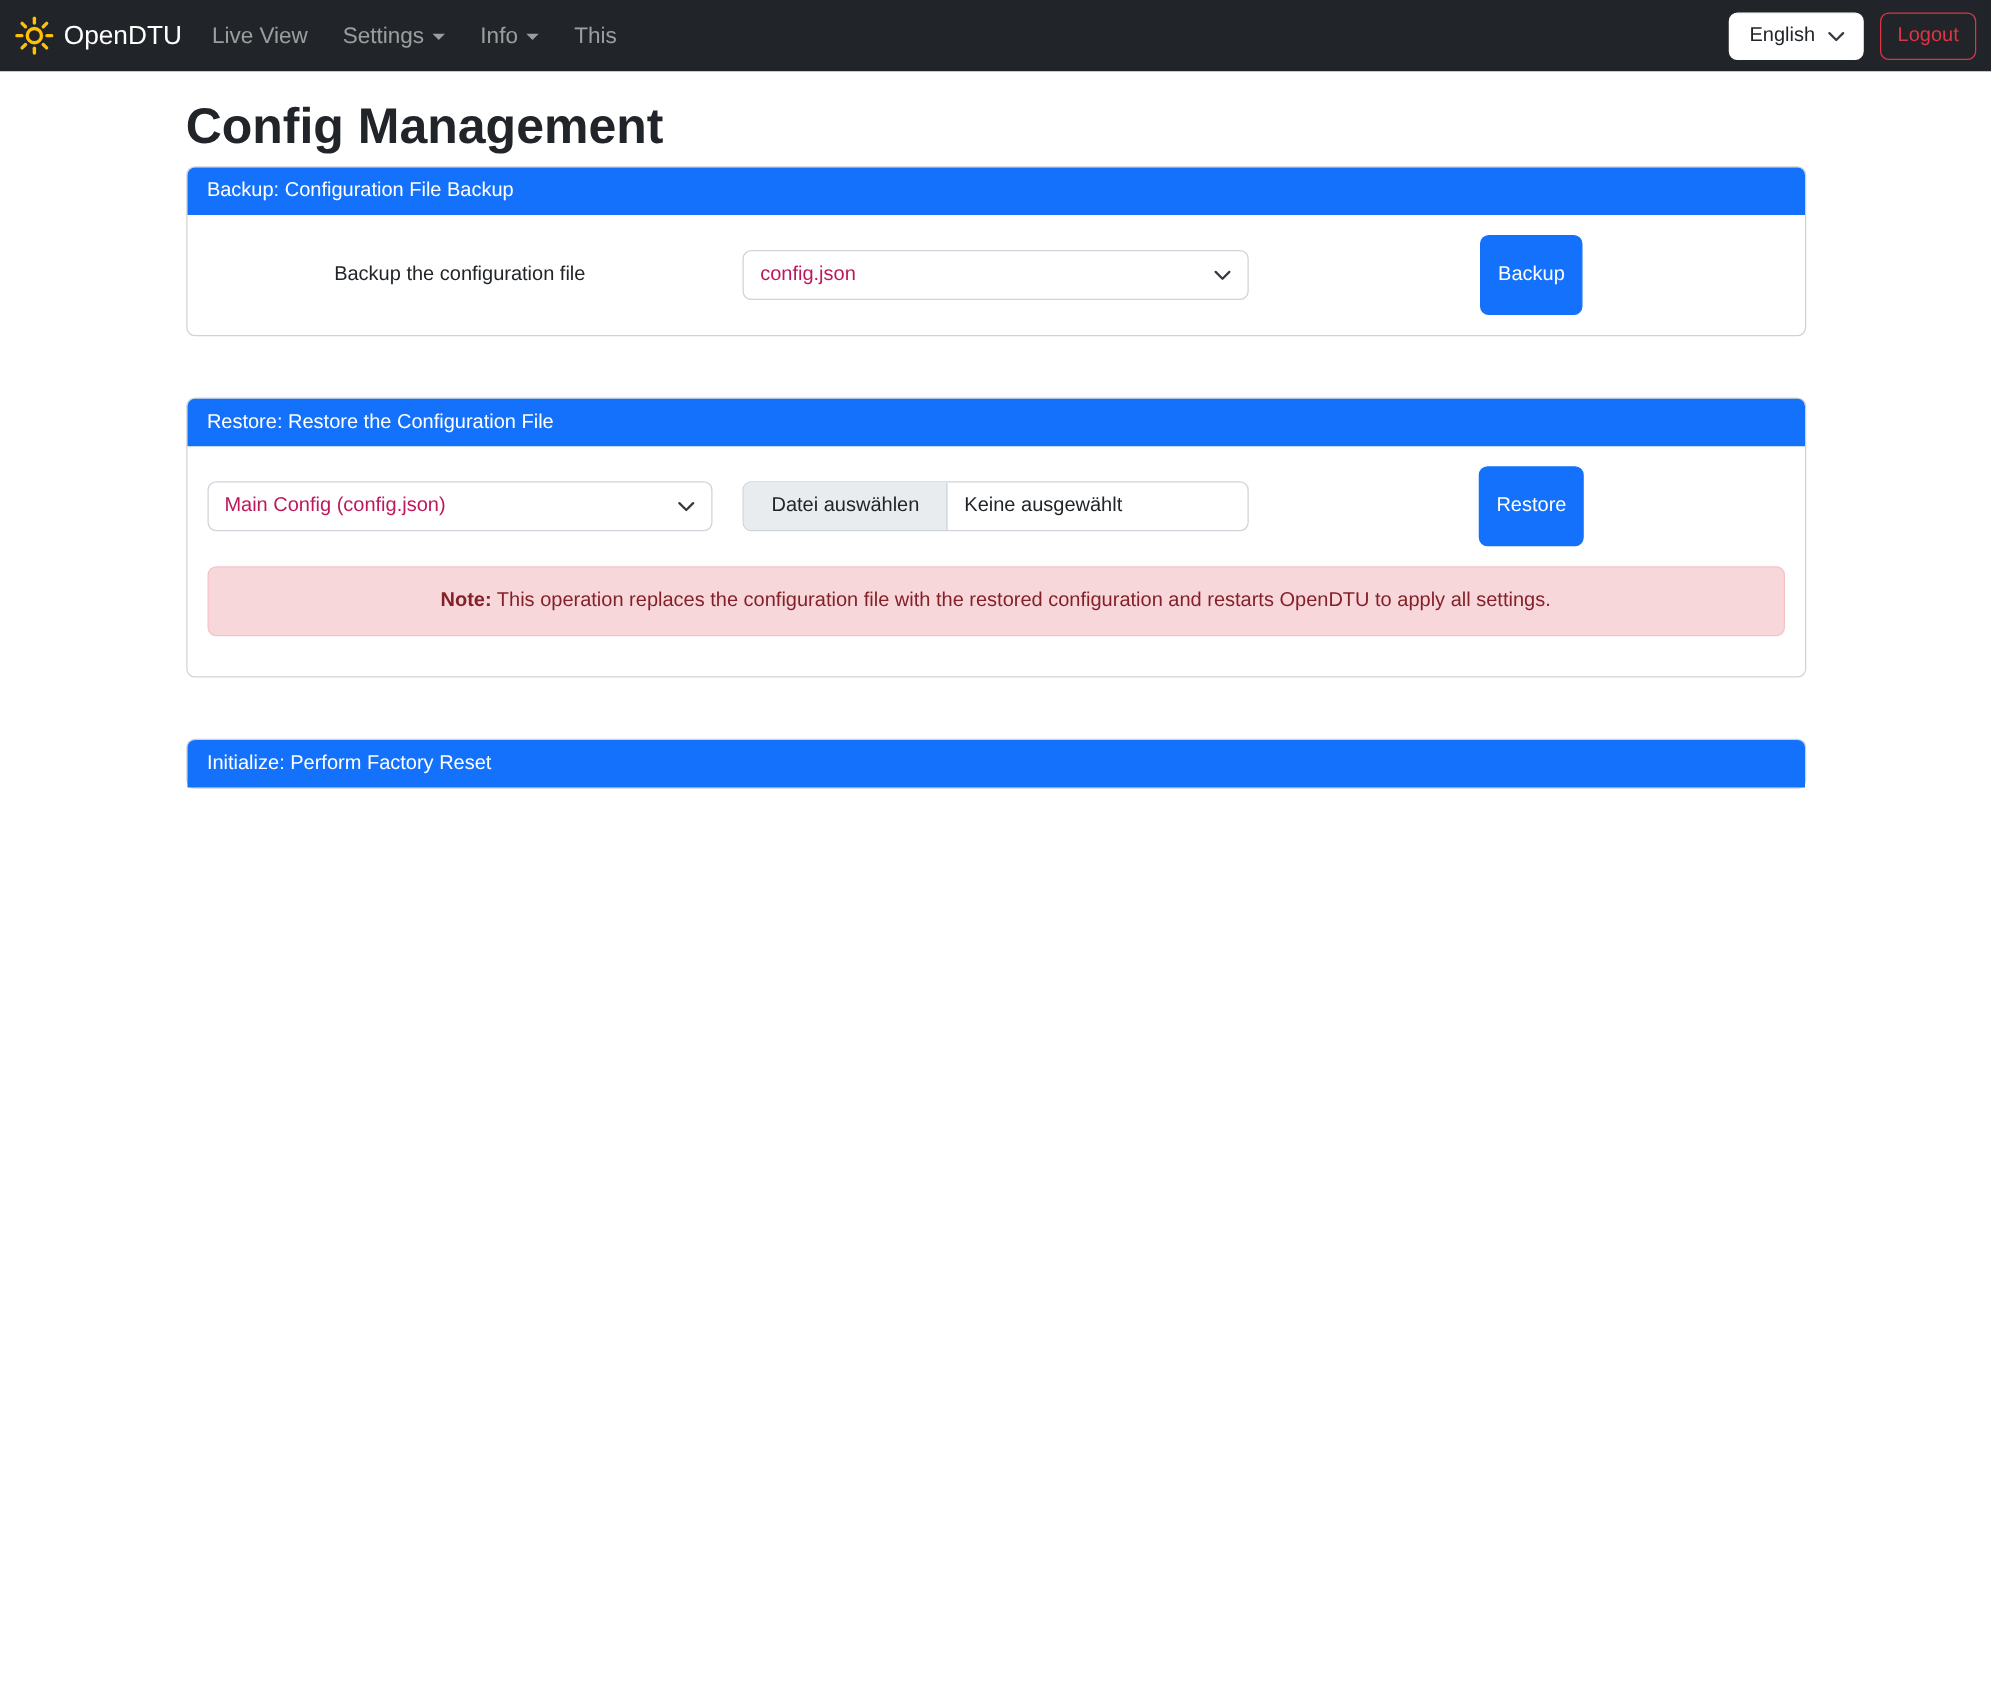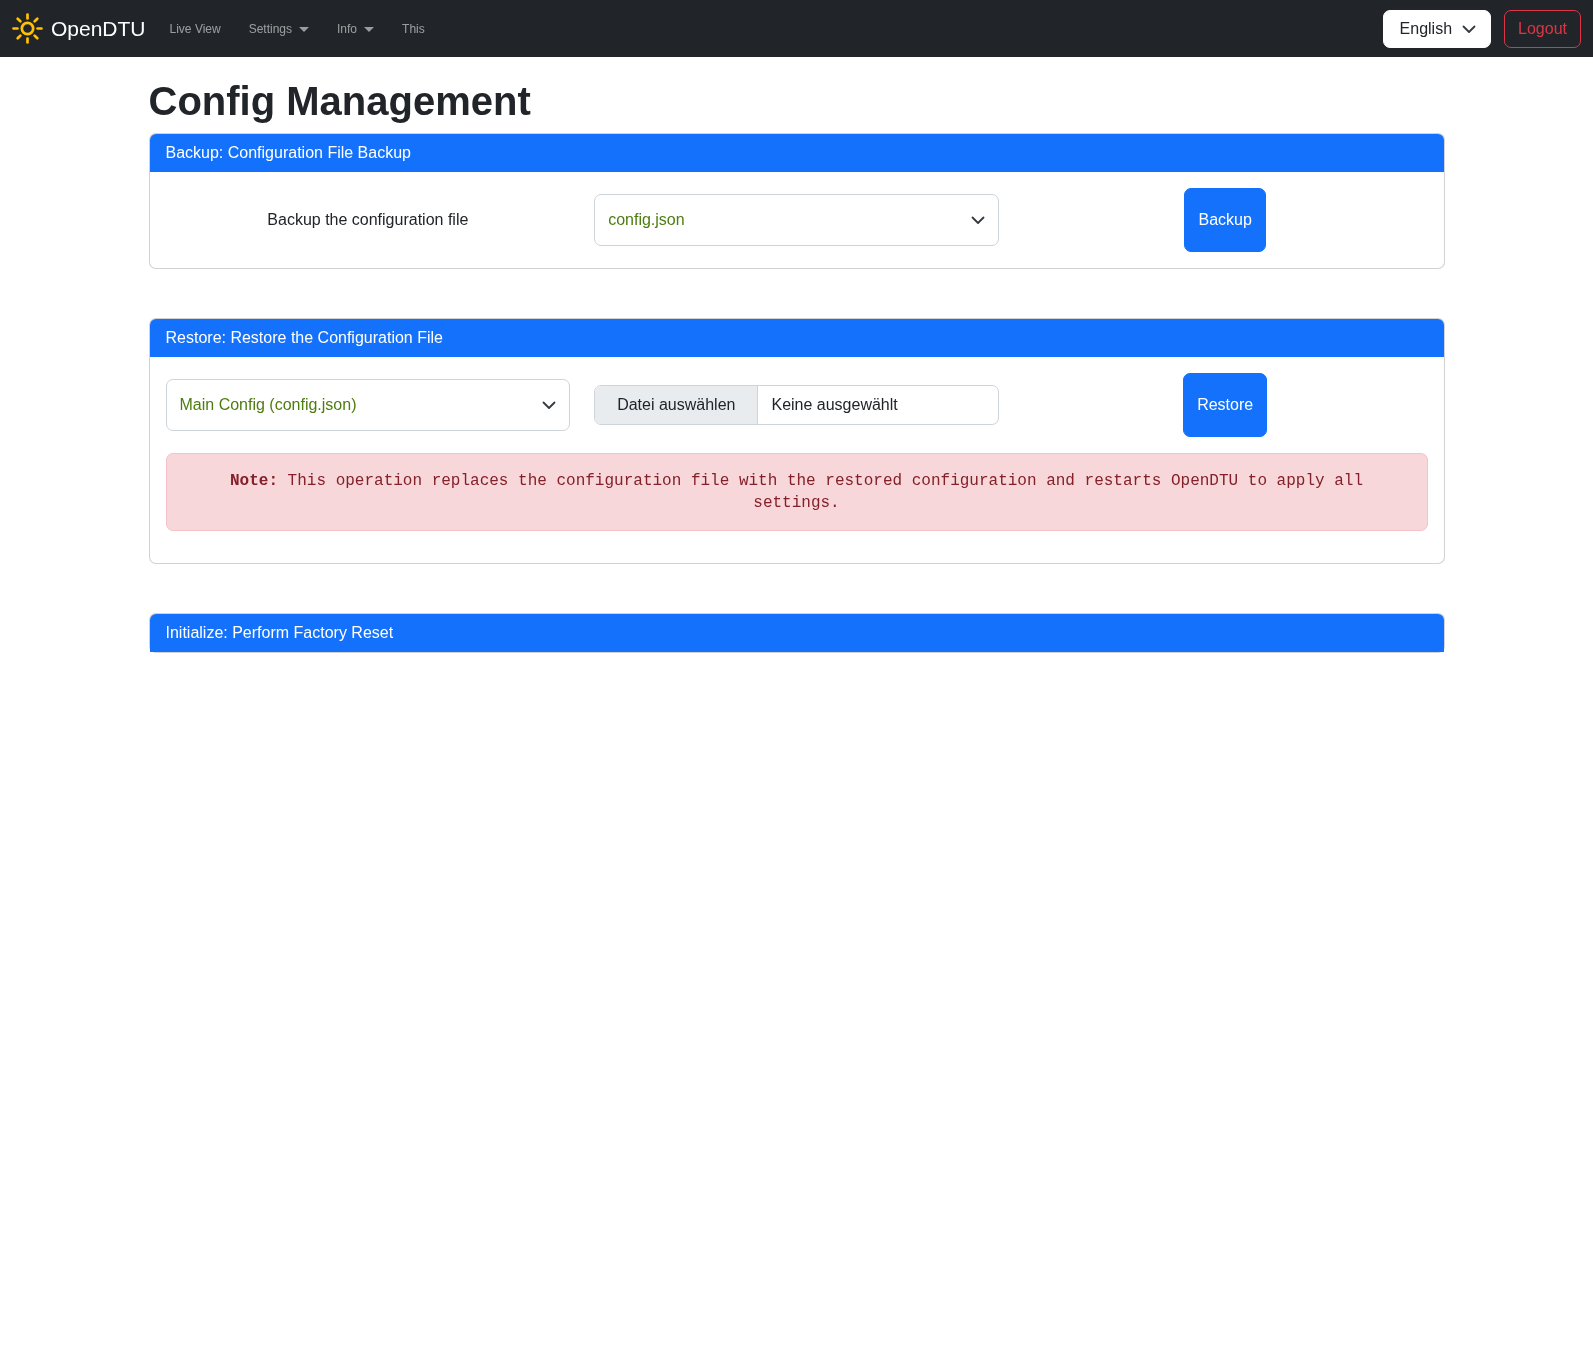--- a/index.html
+++ b/index.html
@@ -22,21 +22,21 @@
   .brand {
     display: flex; align-items: center; gap: 8px;
     color: #ffffff; font-size: 21px;
     margin-right: 10px;
     cursor: pointer; text-decoration: none;
   }
   .nav-links { display: flex; align-items: center; list-style: none; }
   .nav-link {
     color: rgba(255,255,255,0.55);
     padding: 8px 14px;
-    font-size: 12px;
+    font-size: 18px;
     display: flex; align-items: center; gap: 7px;
     cursor: pointer;
   }
   .caret-down {
     width: 0; height: 0; display: inline-block;
     border-left: 5px solid transparent;
     border-right: 5px solid transparent;
     border-top: 5px solid rgba(255,255,255,0.55);
     margin-top: 2px;
   }
@@ -96,27 +96,27 @@
     column-gap: 24px;
     align-items: center;
   }
   .cell-center { text-align: center; }
   .form-label { font-size: 16px; color: #212529; }
 
   
   .form-select {
     position: relative;
     width: 100%;
-    height: 52px;
+    height: 40px;
     border: 1px solid #ced4da;
     border-radius: 7px;
     background: #ffffff;
     padding: 8px 36px 8px 13px;
     font-size: 16px;
-    color: #4d7c0f;
+    color: #be185d;
     display: flex; align-items: center;
     cursor: pointer;
   }
   .chev {
     position: absolute;
     right: 12px; top: 50%;
     transform: translateY(-50%);
     width: 16px; height: 16px;
     pointer-events: none;
   }
@@ -164,21 +164,20 @@
   .alert-danger {
     background: #f8d7da;
     border: 1px solid #f5c2c7;
     color: #842029;
     border-radius: 7px;
     padding: 16px;
     text-align: center;
     margin: 16px 0 16px 0;
     font-size: 16px;
     line-height: 22px;
-    font-family: Liberation Mono, monospace;
   }
   .alert-danger strong { font-weight: 700; }
 </style>
 </head>
 <body>
 
 <nav class="navbar">
   <a class="brand">
     <span style="display:flex;align-items:center;">
       <svg width="31" height="31" viewBox="0 0 24 24" fill="none">

